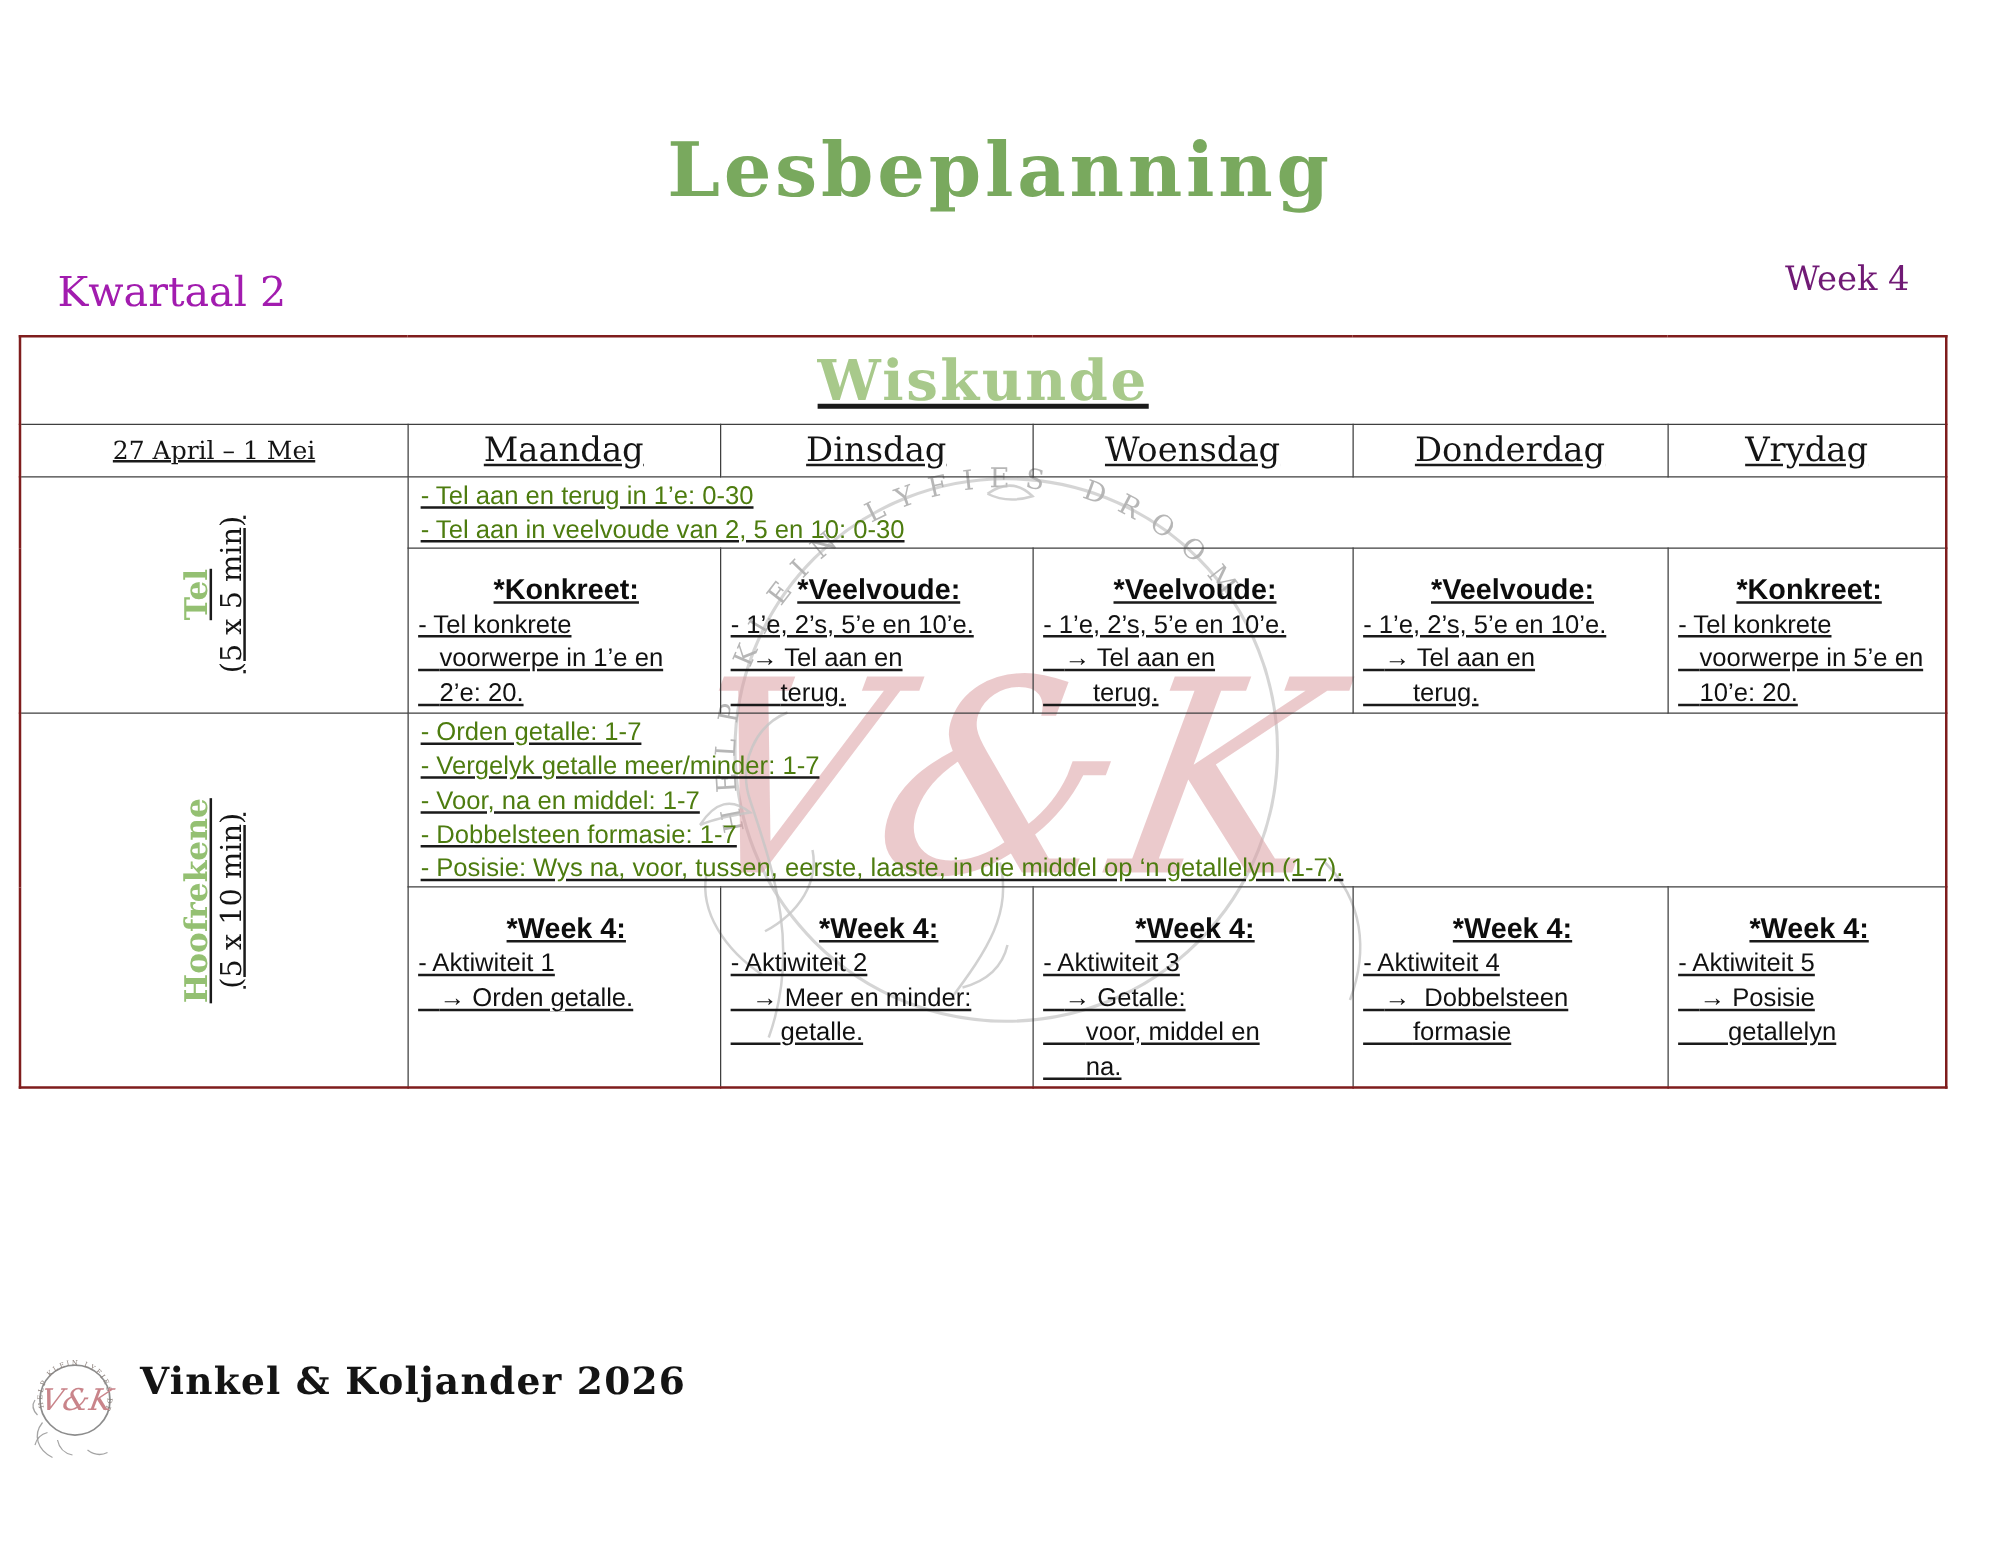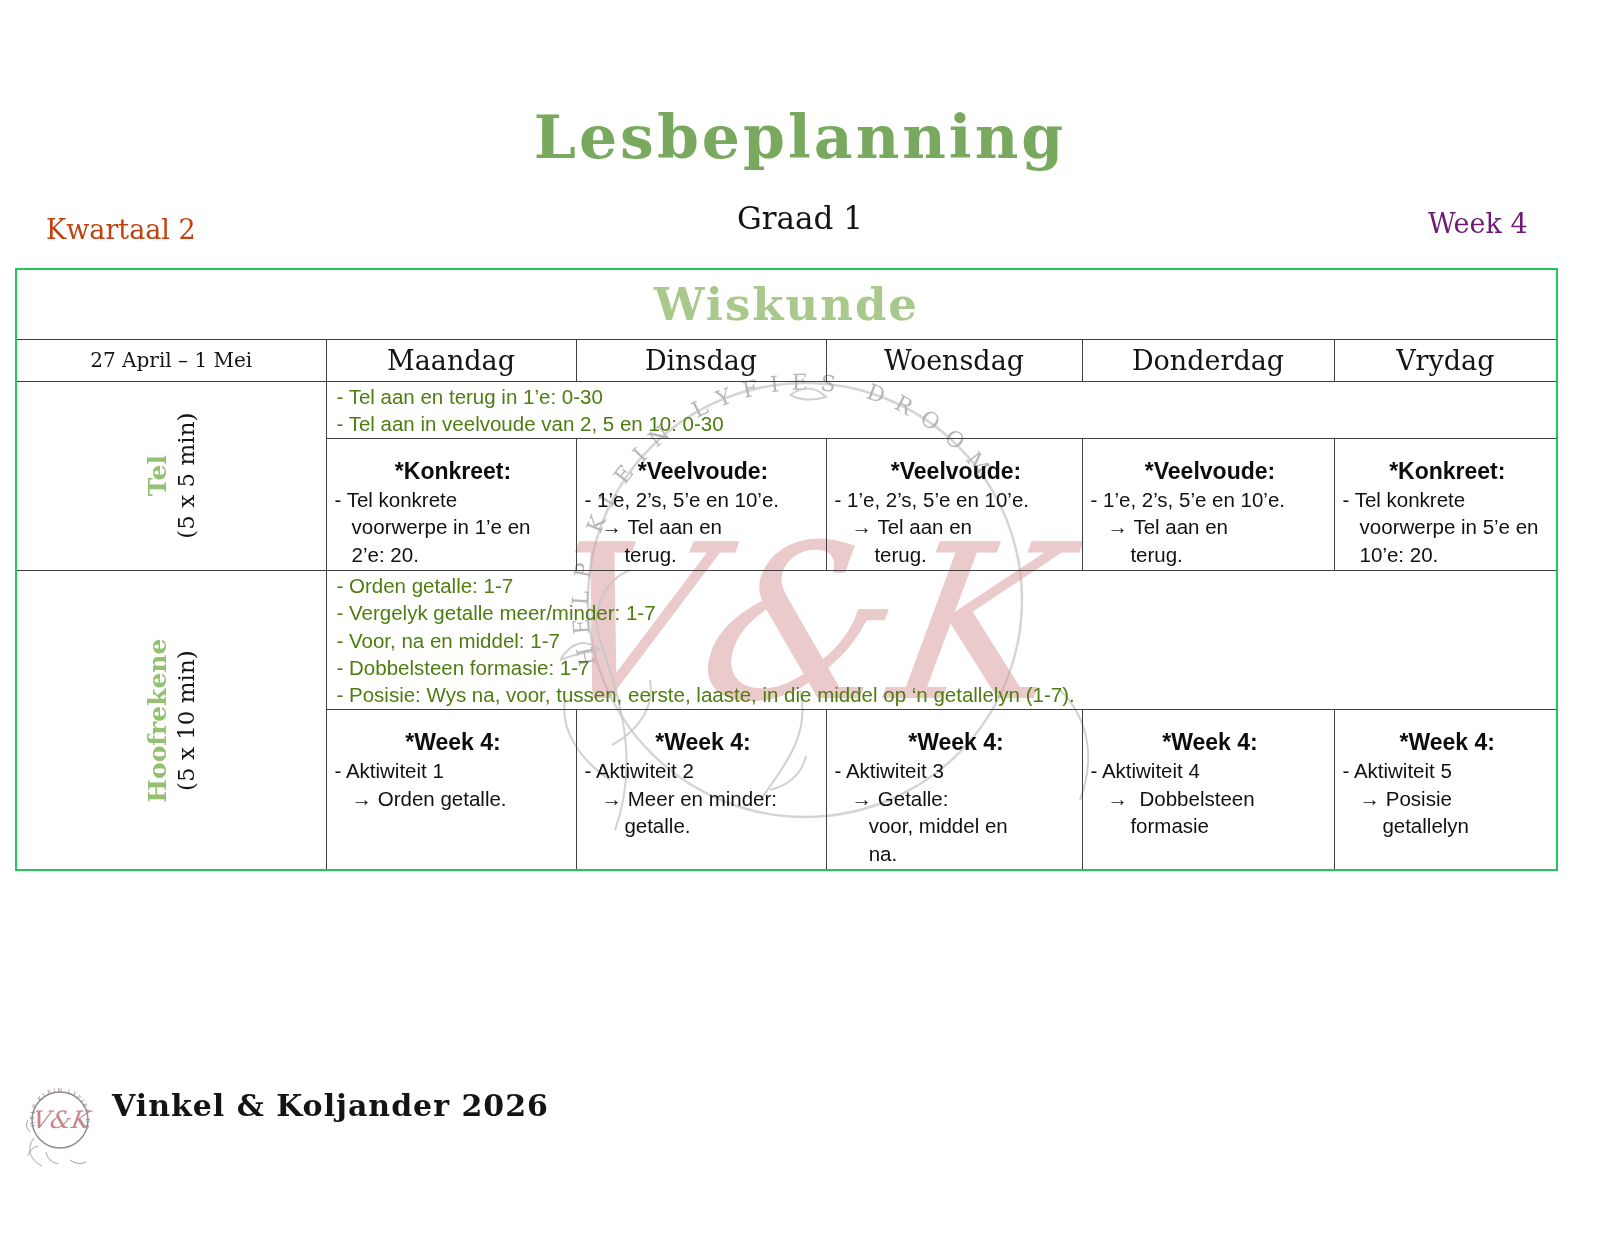--- a/index.html
+++ b/index.html
@@ -14,21 +14,21 @@
     position:absolute; top:102px; left:0; right:0; text-align:center;
     font-family:"DejaVu Serif", serif; font-size:60px; letter-spacing:3px;
     color:#79a95e; font-weight:bold;
   }
   .grade {
     position:absolute; top:200px; left:0; right:0; text-align:center;
     font-family:"DejaVu Serif", serif; font-size:31px; color:#141414;
   }
   .quarter {
     position:absolute; top:214px; left:46px;
-    font-family:"DejaVu Serif", serif; font-size:27px; color:#c2410c;
+    font-family:"DejaVu Serif", serif; font-size:33px; color:#a21caf;
   }
   .week {
     position:absolute; top:208px; left:1428px;
     font-family:"DejaVu Serif", serif; font-size:27px; color:#701a75;
   }
   
   .watermark { position:absolute; left:0; top:0; z-index:1; pointer-events:none; }
   .wm-ring { fill:none; stroke:#c7c7c7; stroke-width:2.5; opacity:.75; }
   .wm-arc-text {
     font-family:"DejaVu Serif", serif; font-size:22px; letter-spacing:12px;
@@ -38,21 +38,21 @@
     font-family:"DejaVu Serif", serif; font-style:italic; font-size:215px;
     fill:#dba0a4; opacity:.55;
   }
   .wm-floral { fill:none; stroke:#c6c6c6; stroke-width:2; opacity:.8; }
   
   .planner-table {
     position:absolute; left:15px; top:268px; width:1541px; z-index:2;
     border-collapse:collapse; table-layout:fixed; background:transparent;
   }
   .planner-table td { border:1px solid #3f3f3f; }
-  .planner-table { border:2px solid #22c55e; }
+  .planner-table { border:2px solid #7f1d1d;text-decoration:underline; }
   .subject-cell {
     height:70px; text-align:center; vertical-align:middle;
     font-family:"DejaVu Serif", serif; font-size:45px; letter-spacing:2px;
     color:#a8c98b; font-weight:bold;
   }
   .hdr-cell {
     height:42px; text-align:center; vertical-align:middle;
     font-family:"DejaVu Serif", serif; color:#141414;
   }
   .date-cell { font-size:20px; }
@@ -114,21 +114,20 @@
       <path class="wm-floral" d="M 612 745 C 640 730, 655 705, 650 680"></path>
       <path class="wm-floral" d="M 560 660 q 18 -28 40 -10 q -26 4 -40 10"></path>
       <path class="wm-floral" d="M 760 800 C 790 760, 810 730, 800 690"></path>
       <path class="wm-floral" d="M 770 790 q 30 -8 36 -34"></path>
       <path class="wm-floral" d="M 1060 690 C 1090 720, 1095 760, 1080 800"></path>
       <path class="wm-floral" d="M 790 395 q 20 -14 36 2 q -20 6 -36 -2"></path>
     </g>
   </svg>
 
   <div class="main-title">Lesbeplanning</div>
-  <div class="grade">Graad 1</div>
   <div class="quarter">Kwartaal 2</div>
   <div class="week">Week 4</div>
 
   <table class="planner-table">
     <colgroup>
       <col style="width:310px">
         <col style="width:250px">
         <col style="width:250px">
       <col style="width:256px">
         <col style="width:252px">

